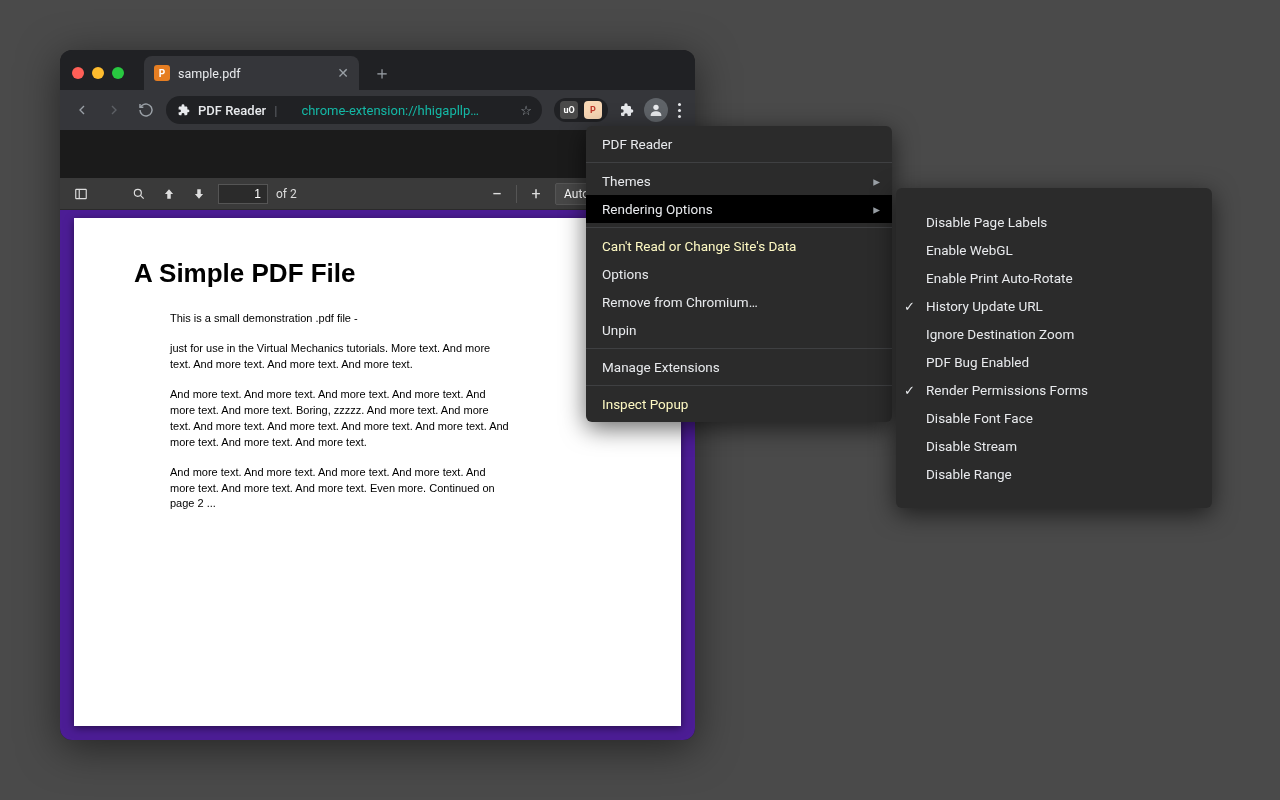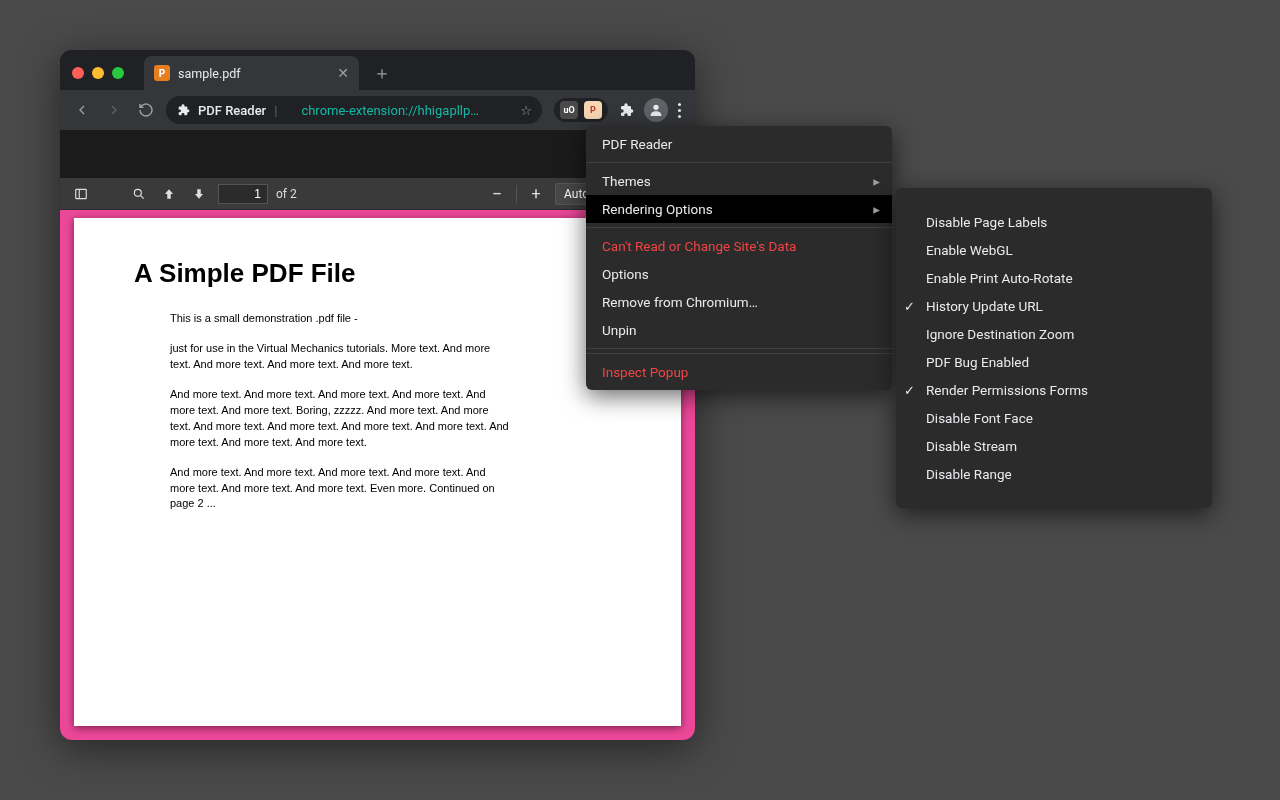--- a/index.html
+++ b/index.html
@@ -108,21 +108,21 @@
     font-size:12px;padding:0 20px 0 8px;border-radius:2px;
     position:relative;display:flex;align-items:center;min-width:130px;
   }
   .zoom-select::after{
     content:"";position:absolute;right:6px;top:50%;transform:translateY(-50%);
     width:0;height:0;border-left:4px solid transparent;border-right:4px solid transparent;border-top:5px solid #ddd;
   }
 
   
   .pdf-area {
-    flex:1; background:#ec4899;
+    flex:1; background:#4c1d95;
     display:flex;justify-content:center;
     padding:8px 14px 14px 14px; overflow:hidden;
   }
   .pdf-page {
     width:100%; height:100%;
     background:#fff; box-shadow:0 2px 8px rgba(0,0,0,0.5);
     padding:40px 60px;
     color:#000; overflow:hidden;
   }
   .pdf-title{font-family:Arial,sans-serif;font-size:26px;font-weight:bold;margin-bottom:22px;}
@@ -136,21 +136,21 @@
     background:#2b2b2b;
     border-radius:6px;
     box-shadow:0 6px 24px rgba(0,0,0,0.6);
     padding:4px 0;
     color:#e8eaed; font-size:13.5px;
   }
   .menu-item{
     height:28px;display:flex;align-items:center;
     padding:0 16px; cursor:pointer; position:relative;
   }
-  .menu-item.disabled{color:#ef4444;cursor:default;}
+  .menu-item.disabled{color:#fef9c3;cursor:default;}
   .menu-item.highlighted{background:#000000;}
   .menu-item .chev{
     position:absolute;right:12px;top:50%;transform:translateY(-50%);
     color:#9aa0a6;
   }
   .menu-divider{height:1px;background:#3f4042;margin:4px 0;}
 
   
   .menu2 {
     position:absolute;
@@ -296,20 +296,21 @@
   <div class="menu-item highlighted">
     <span>Rendering Options</span>
     <span class="chev">▸</span>
   </div>
   <div class="menu-divider"></div>
   <div class="menu-item disabled">Can't Read or Change Site's Data</div>
   <div class="menu-item">Options</div>
   <div class="menu-item">Remove from Chromium…</div>
   <div class="menu-item">Unpin</div>
   <div class="menu-divider"></div>
+  <div class="menu-item">Manage Extensions</div>
   <div class="menu-divider"></div>
   <div class="menu-item disabled">Inspect Popup</div>
 </div>
 
 <div class="menu2" id="menu2">
     <div class="menu-item">
       <span>Disable Page Labels</span>
     </div>
     <div class="menu-item">
       <span>Enable WebGL</span>

